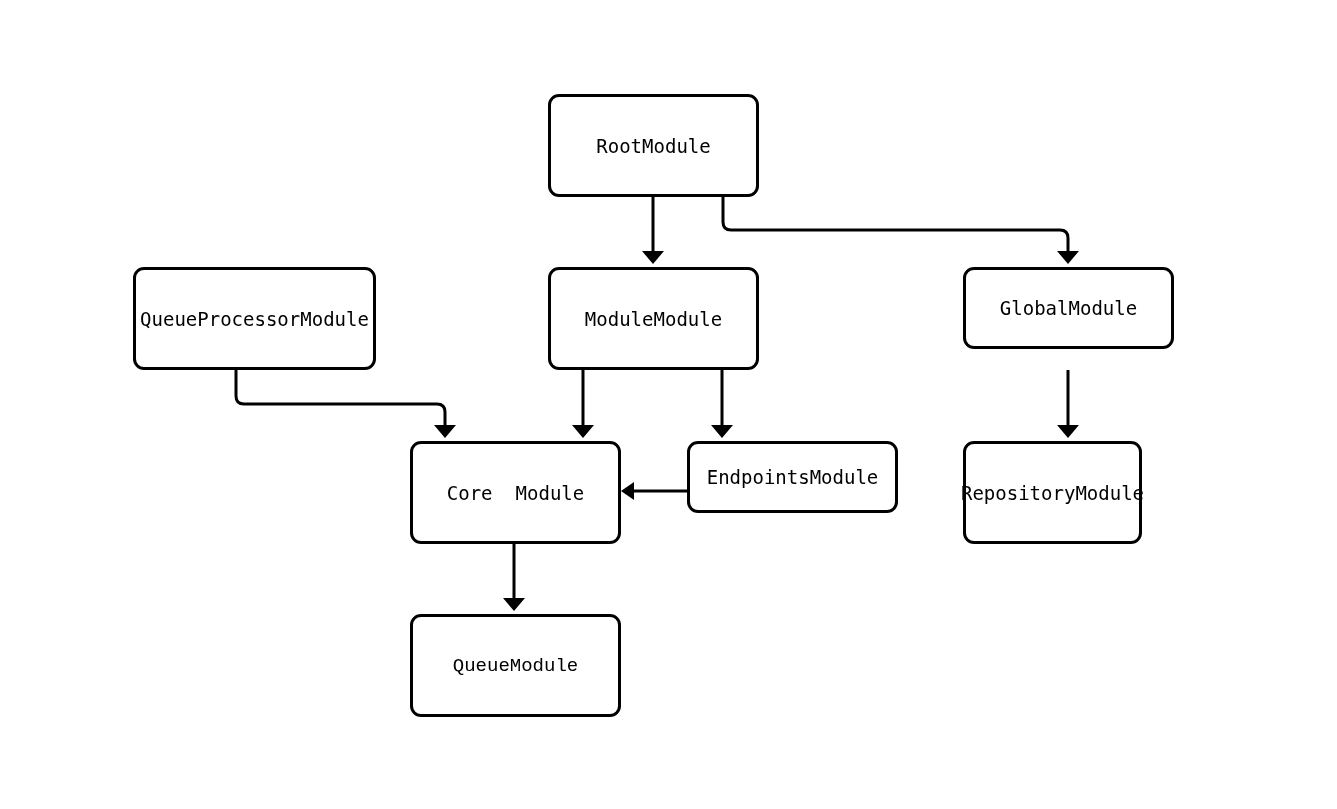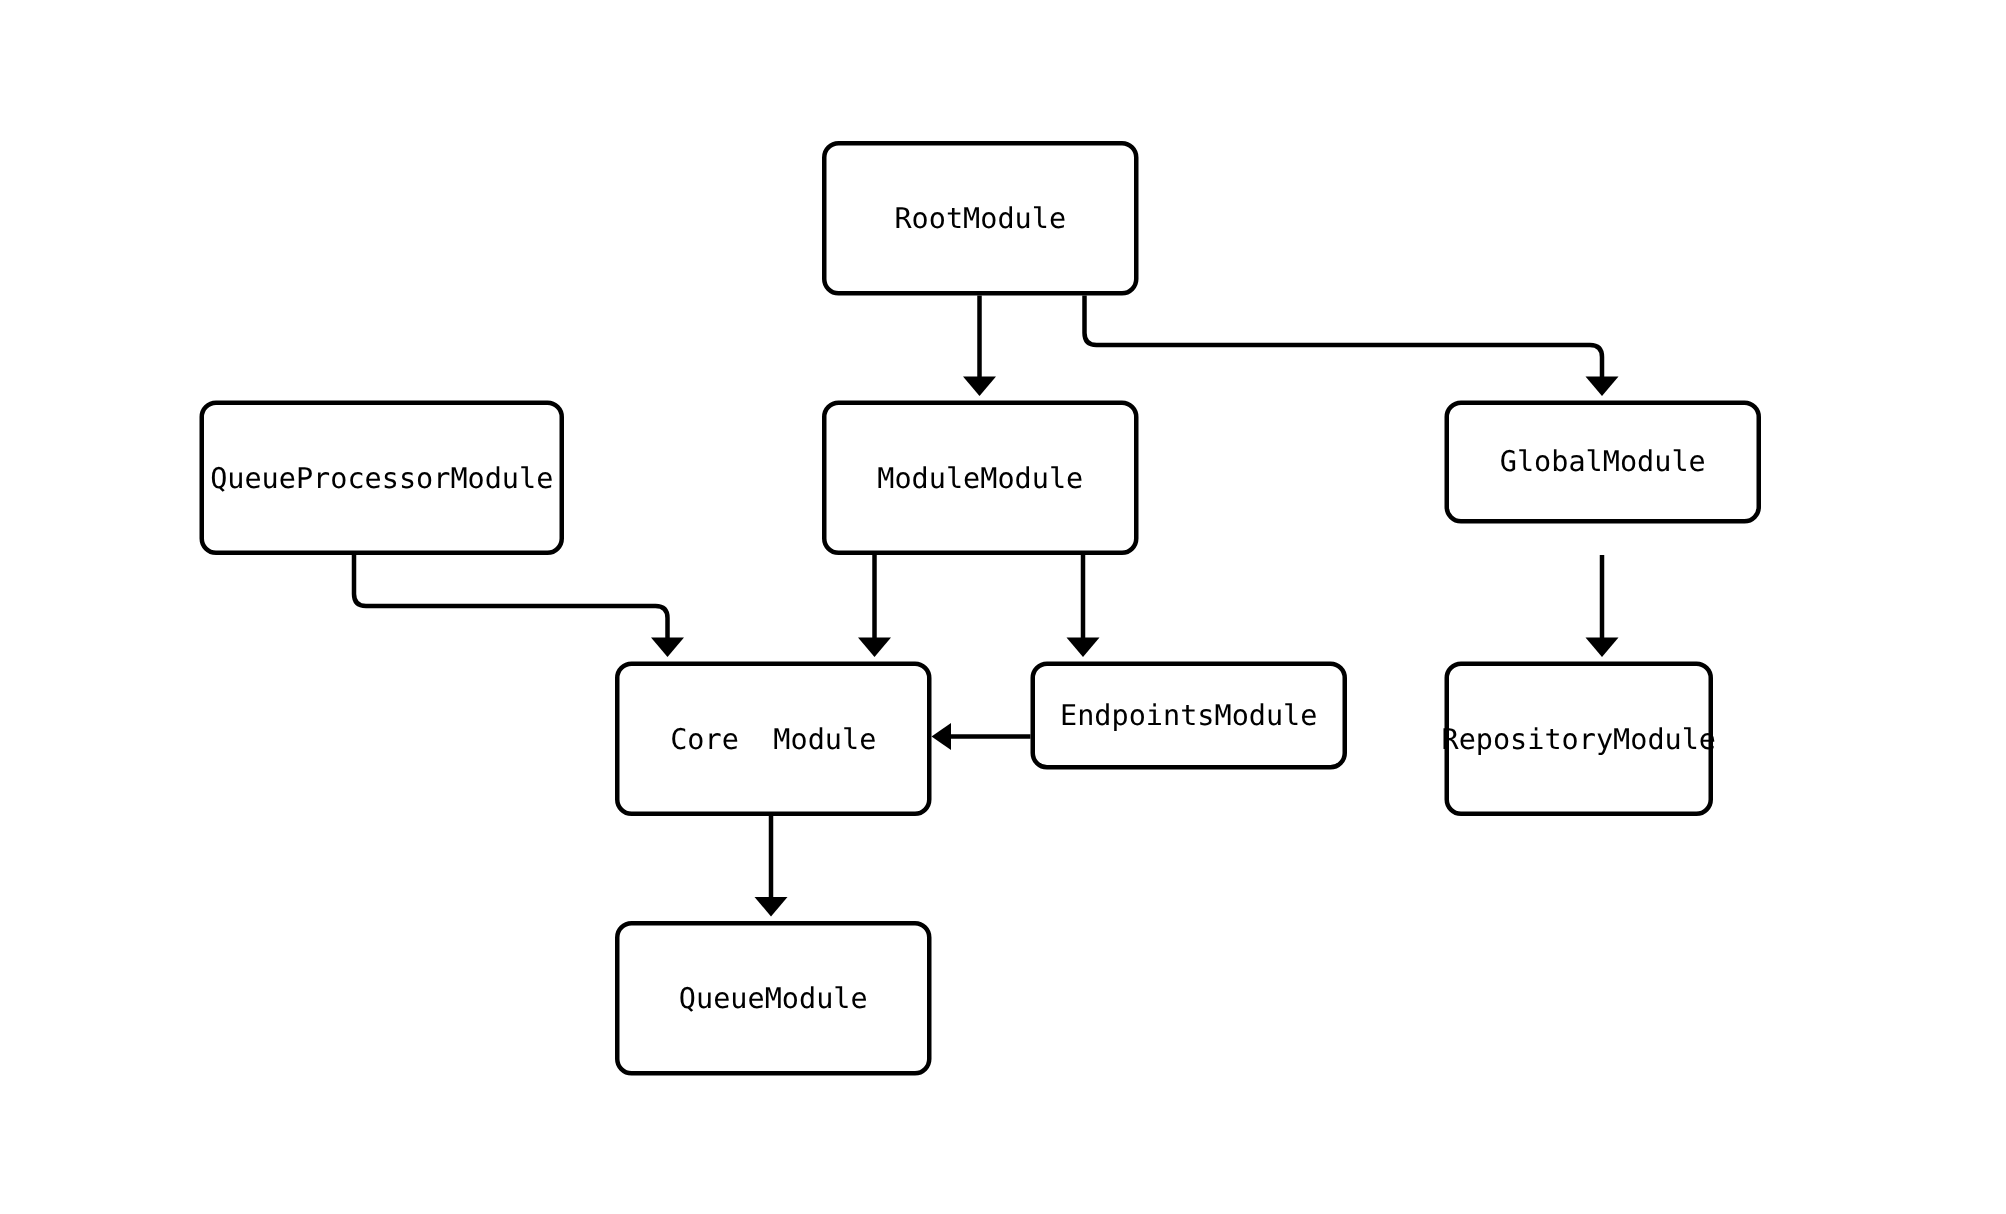--- a/index.html
+++ b/index.html
@@ -89,17 +89,17 @@
       <div class="node-line">Module</div>
     </div>
     <div class="node" style="left: 687px; top: 441px; width: 211px; height: 72px;">
       <div class="node-line">Endpoints</div>
       <div class="node-line">Module</div>
     </div>
     <div class="node" style="left: 963px; top: 441px; width: 179px; height: 103px;">
       <div class="node-line">Repository</div>
       <div class="node-line">Module</div>
     </div>
-    <div class="node" style="left: 410px; top: 614px; width: 211px; height: 103px;">
+    <div class="node" style="left: 410px; top: 614px; width: 211px; height: 103px; font-family: Liberation Mono, monospace;">
       <div class="node-line">Queue</div>
       <div class="node-line">Module</div>
     </div>
   </div>
 
 </body></html>

